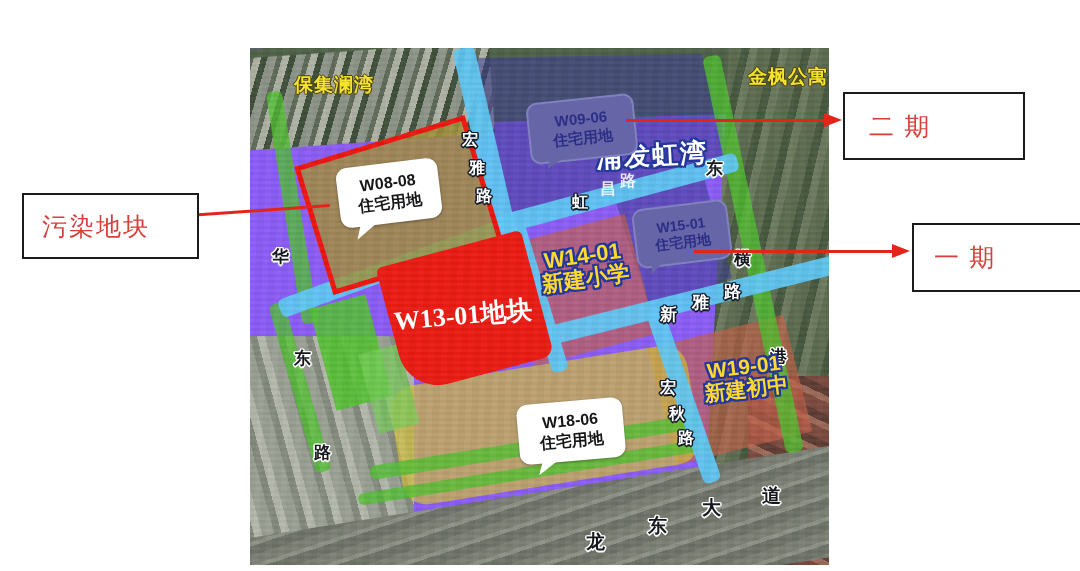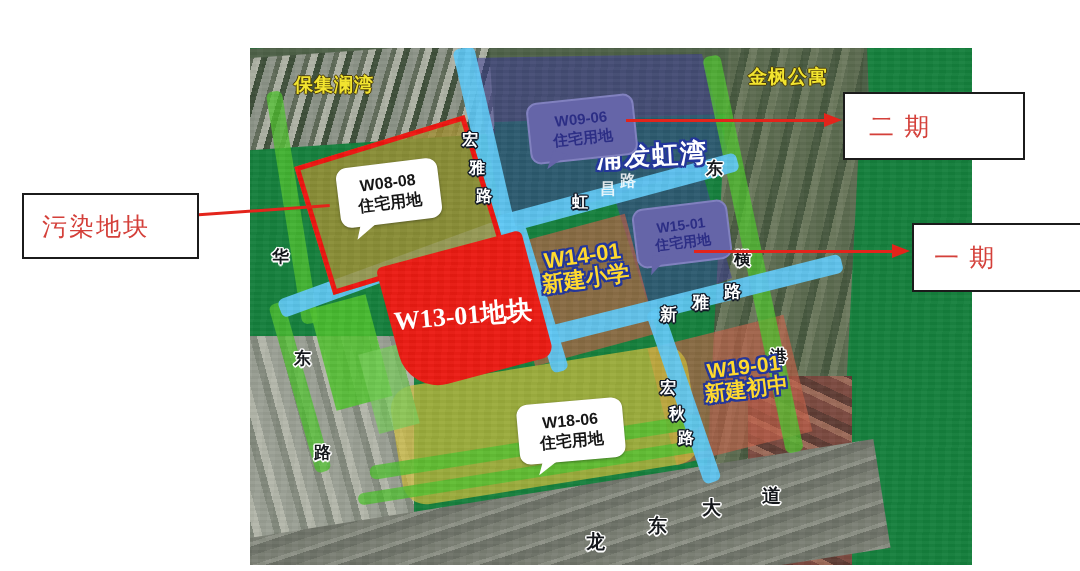--- a/index.html
+++ b/index.html
@@ -1,19 +1,19 @@
 <!DOCTYPE html>
 <html><head>
 <meta charset="utf-8">
 <style>
   html,body{margin:0;padding:0;background:#ffffff;}
   .canvas{position:relative;width:1080px;height:571px;background:#fff;overflow:hidden;
           font-family:"Liberation Sans","DejaVu Sans",sans-serif;}
   
-  .map{position:absolute;left:250px;top:48px;width:722px;height:517px;overflow:hidden;background:#15803d;text-decoration:underline;}
+  .map{position:absolute;left:250px;top:48px;width:579px;height:517px;overflow:hidden;background:#8b5cf6;text-decoration:underline;}
   .bg-top{position:absolute;left:-12px;top:-10px;width:630px;height:82px;background:#4e6148;transform:rotate(-2deg);}
   .bg-topleft{position:absolute;left:-8px;top:2px;width:250px;height:92px;transform:rotate(-4deg);
      background:repeating-linear-gradient(110deg,#8d9488 0 9px,#5f6a58 9px 14px,#aeb2a5 14px 21px,#3f4f3a 21px 27px);}
   .bg-right{position:absolute;left:468px;top:-6px;width:135px;height:430px;transform:rotate(3deg);
      background:repeating-linear-gradient(100deg,#5c6b50 0 14px,#47583f 14px 22px,#6d7a5e 22px 30px);}
   .bg-bottomleft{position:absolute;left:-6px;top:288px;width:170px;height:235px;
      background:repeating-linear-gradient(75deg,#9ba095 0 12px,#848a7e 12px 19px,#b4b7ab 19px 27px);}
   .bg-bottomright{position:absolute;left:498px;top:328px;width:104px;height:195px;
      background:repeating-linear-gradient(25deg,#7c4a40 0 11px,#9c6a58 11px 17px,#5f3c34 17px 25px);}
   .bg-avenue{position:absolute;left:-24px;top:442px;width:660px;height:110px;transform:rotate(-9deg);

